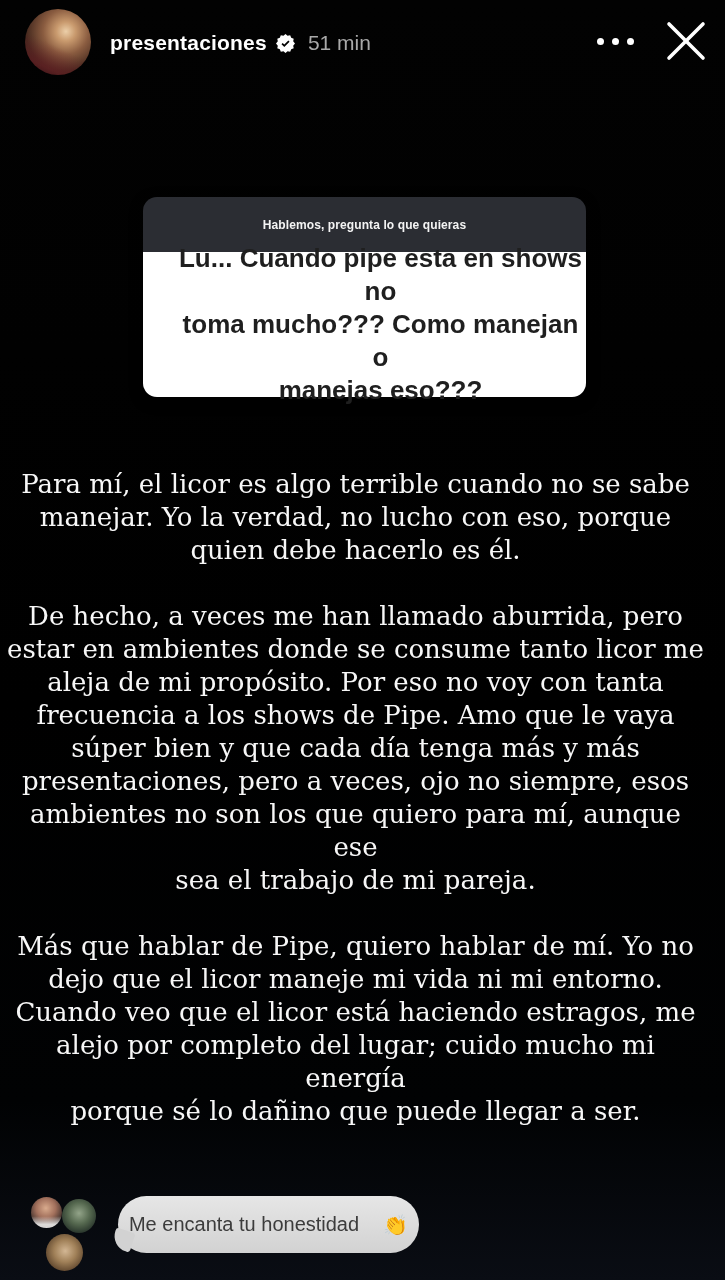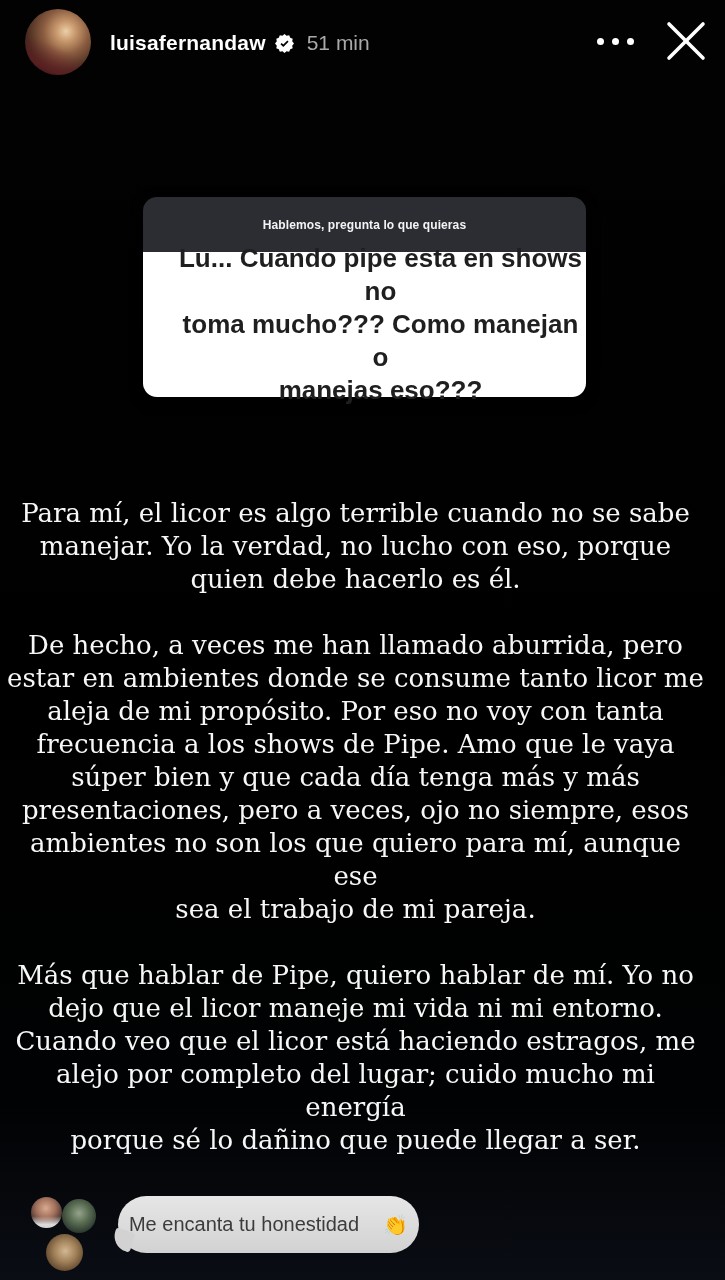--- a/index.html
+++ b/index.html
@@ -116,21 +116,20 @@
     white-space: pre-line;
     padding-left: 32px;
   }
 
   
   .answer {
     position: absolute;
     left: 0; top: 468px;
     width: 711px;
     text-align: center;
-    margin-top: 29px;
   }
   .answer p {
     margin: 0 6px 33px 6px;
     color: #f7f7f7;
     font-family: "DejaVu Serif", "Liberation Serif", serif;
     font-size: 26px;
     font-weight: 400;
     line-height: 33px;
     white-space: pre-line;
   }
@@ -188,21 +187,21 @@
   }
 </style>
 </head>
 <body>
 
 <div class="stage">
 
   <div class="top-bar">
     <div class="avatar"></div>
     <div class="name-row">
-      <span class="username">luisafernandaw</span>
+      <span class="username">presentaciones</span>
       <svg class="badge" viewBox="0 0 24 24" aria-hidden="true">
         <path fill="#ffffff" d="M12 0l2.6 2.2 3.3-.7 1.3 3.2 3.2 1.3-.7 3.3L24 12l-2.3 2.7.7 3.3-3.2 1.3-1.3 3.2-3.3-.7L12 24l-2.6-2.2-3.3.7-1.3-3.2-3.2-1.3.7-3.3L0 12l2.3-2.7-.7-3.3 3.2-1.3 1.3-3.2 3.3.7z"></path>
         <path fill="#000000" d="M10.5 16.4l-3.6-3.6 1.5-1.5 2.1 2.1 5.1-5.1 1.5 1.5z"></path>
       </svg>
       <span class="timestamp">51 min</span>
     </div>
     <div class="more-btn">
       <i></i>
         <i></i>
         <i></i>

